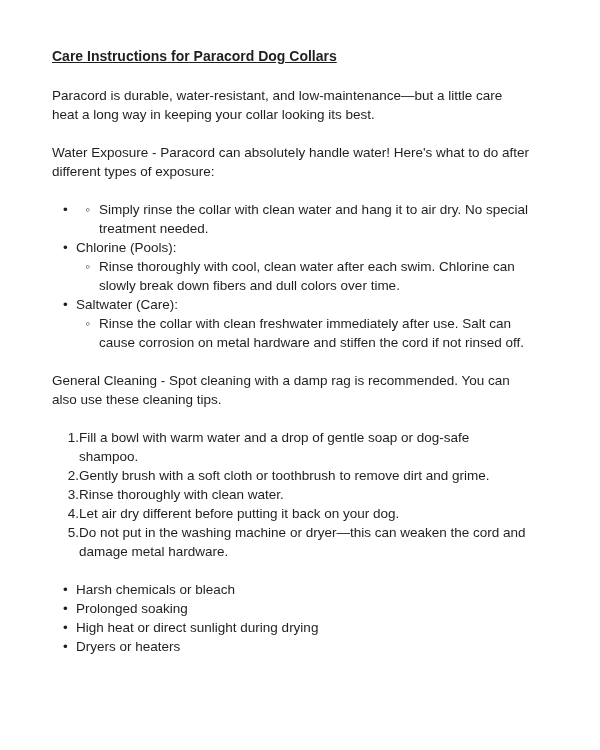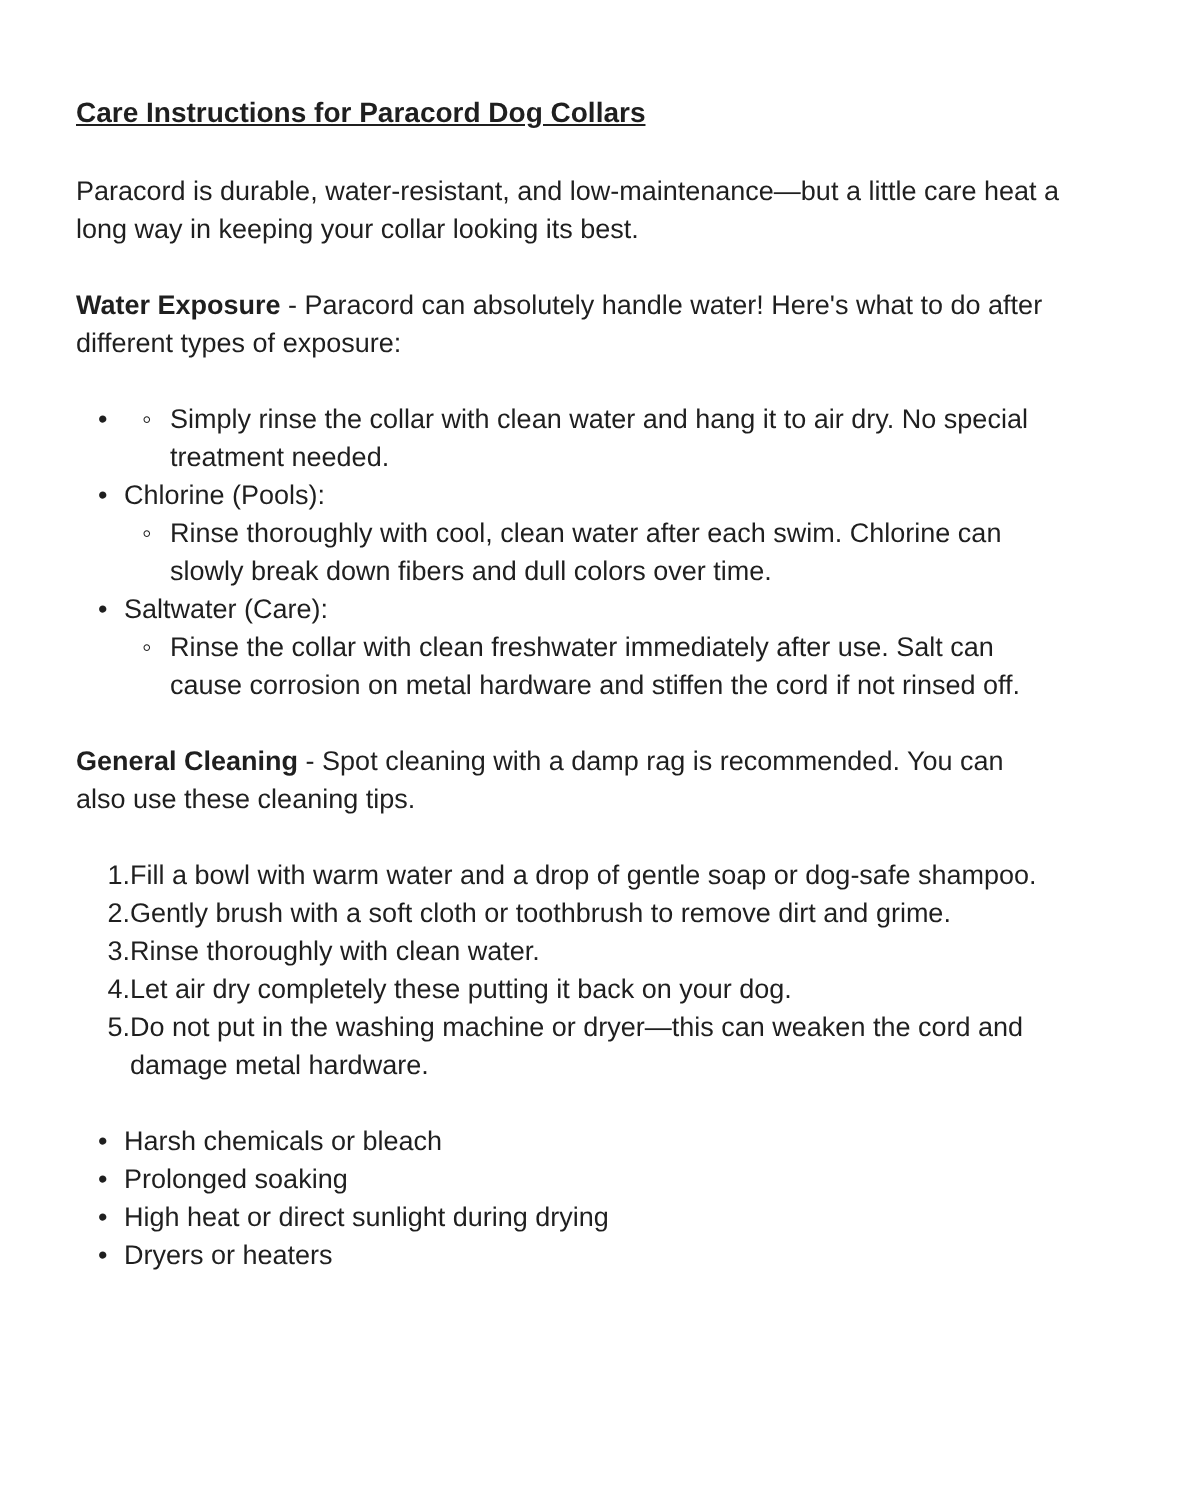--- a/index.html
+++ b/index.html
@@ -13,35 +13,35 @@
     height: 750px;
     font-family: "Liberation Sans", "DejaVu Sans", sans-serif;
     font-size: 13.5px;
     line-height: 19px;
     color: #1f1f1f;
     -webkit-font-smoothing: antialiased;
   }
   .page {
     width: 600px;
     height: 750px;
-    padding: 47px 70px 0 38px;
+    padding: 47px 70px 0 52px;
     background: #ffffff;
     overflow: hidden;
   }
   .doc-title {
     font-size: 14px;
     font-weight: 700;
     line-height: 19px;
     text-decoration: underline;
     margin: 0 0 20px 0;
   }
   p.para {
     margin: 19px 0;
   }
-  .lead-bold { font-weight: 700; }
+  .lead-bold { font-weight: 400; }
   .section-heading {
     font-weight: 700;
     margin: 19px 0 0 0;
   }
 
   
   ul.blist {
     list-style: none;
     margin: 15px 0 19px 0;
     padding: 0 0 0 24px;
@@ -135,21 +135,21 @@
     <li>
       <span class="li-number">2.</span>
       <span>Gently brush with a soft cloth or toothbrush to remove dirt and grime.</span>
     </li>
     <li>
       <span class="li-number">3.</span>
       <span>Rinse thoroughly with clean water.</span>
     </li>
     <li>
       <span class="li-number">4.</span>
-      <span>Let air dry completely these putting it back on your dog.</span>
+      <span>Let air dry different before putting it back on your dog.</span>
     </li>
     <li>
       <span class="li-number">5.</span>
       <span>Do not put in the washing machine or dryer—this can weaken the cord and damage metal hardware.</span>
     </li>
   </ol>
 
 
   <ul class="blist tight">
     <li>

